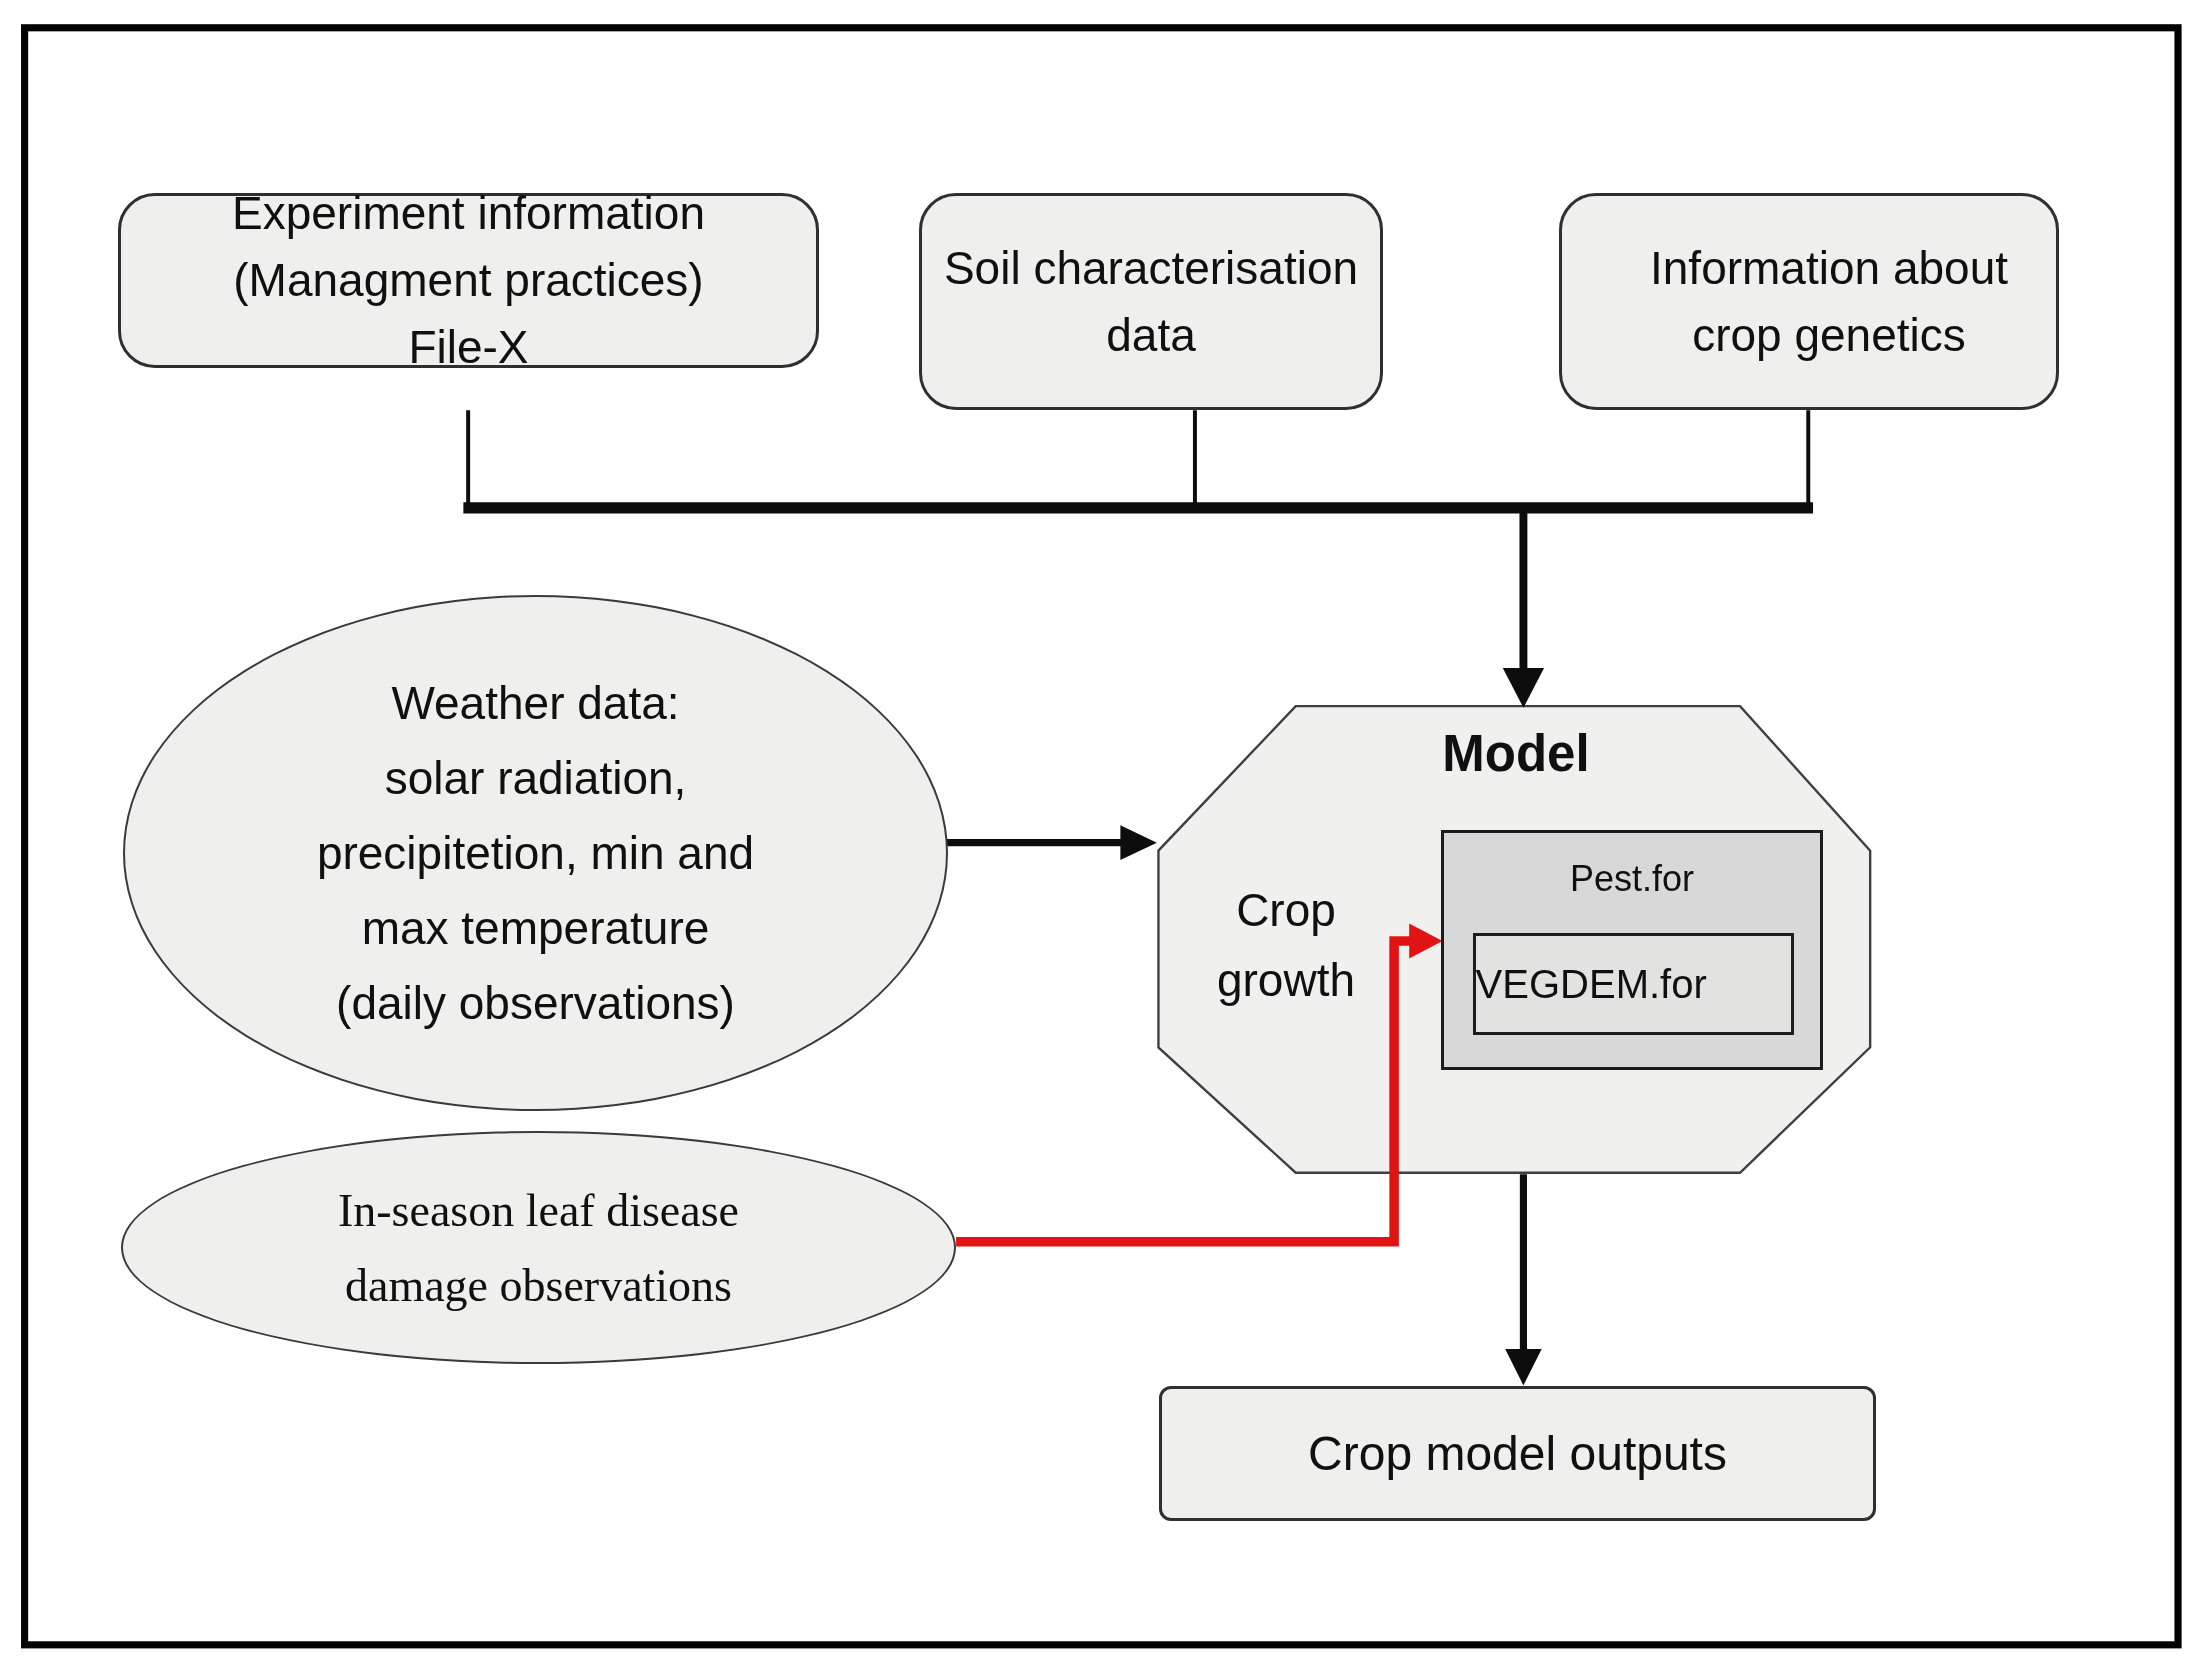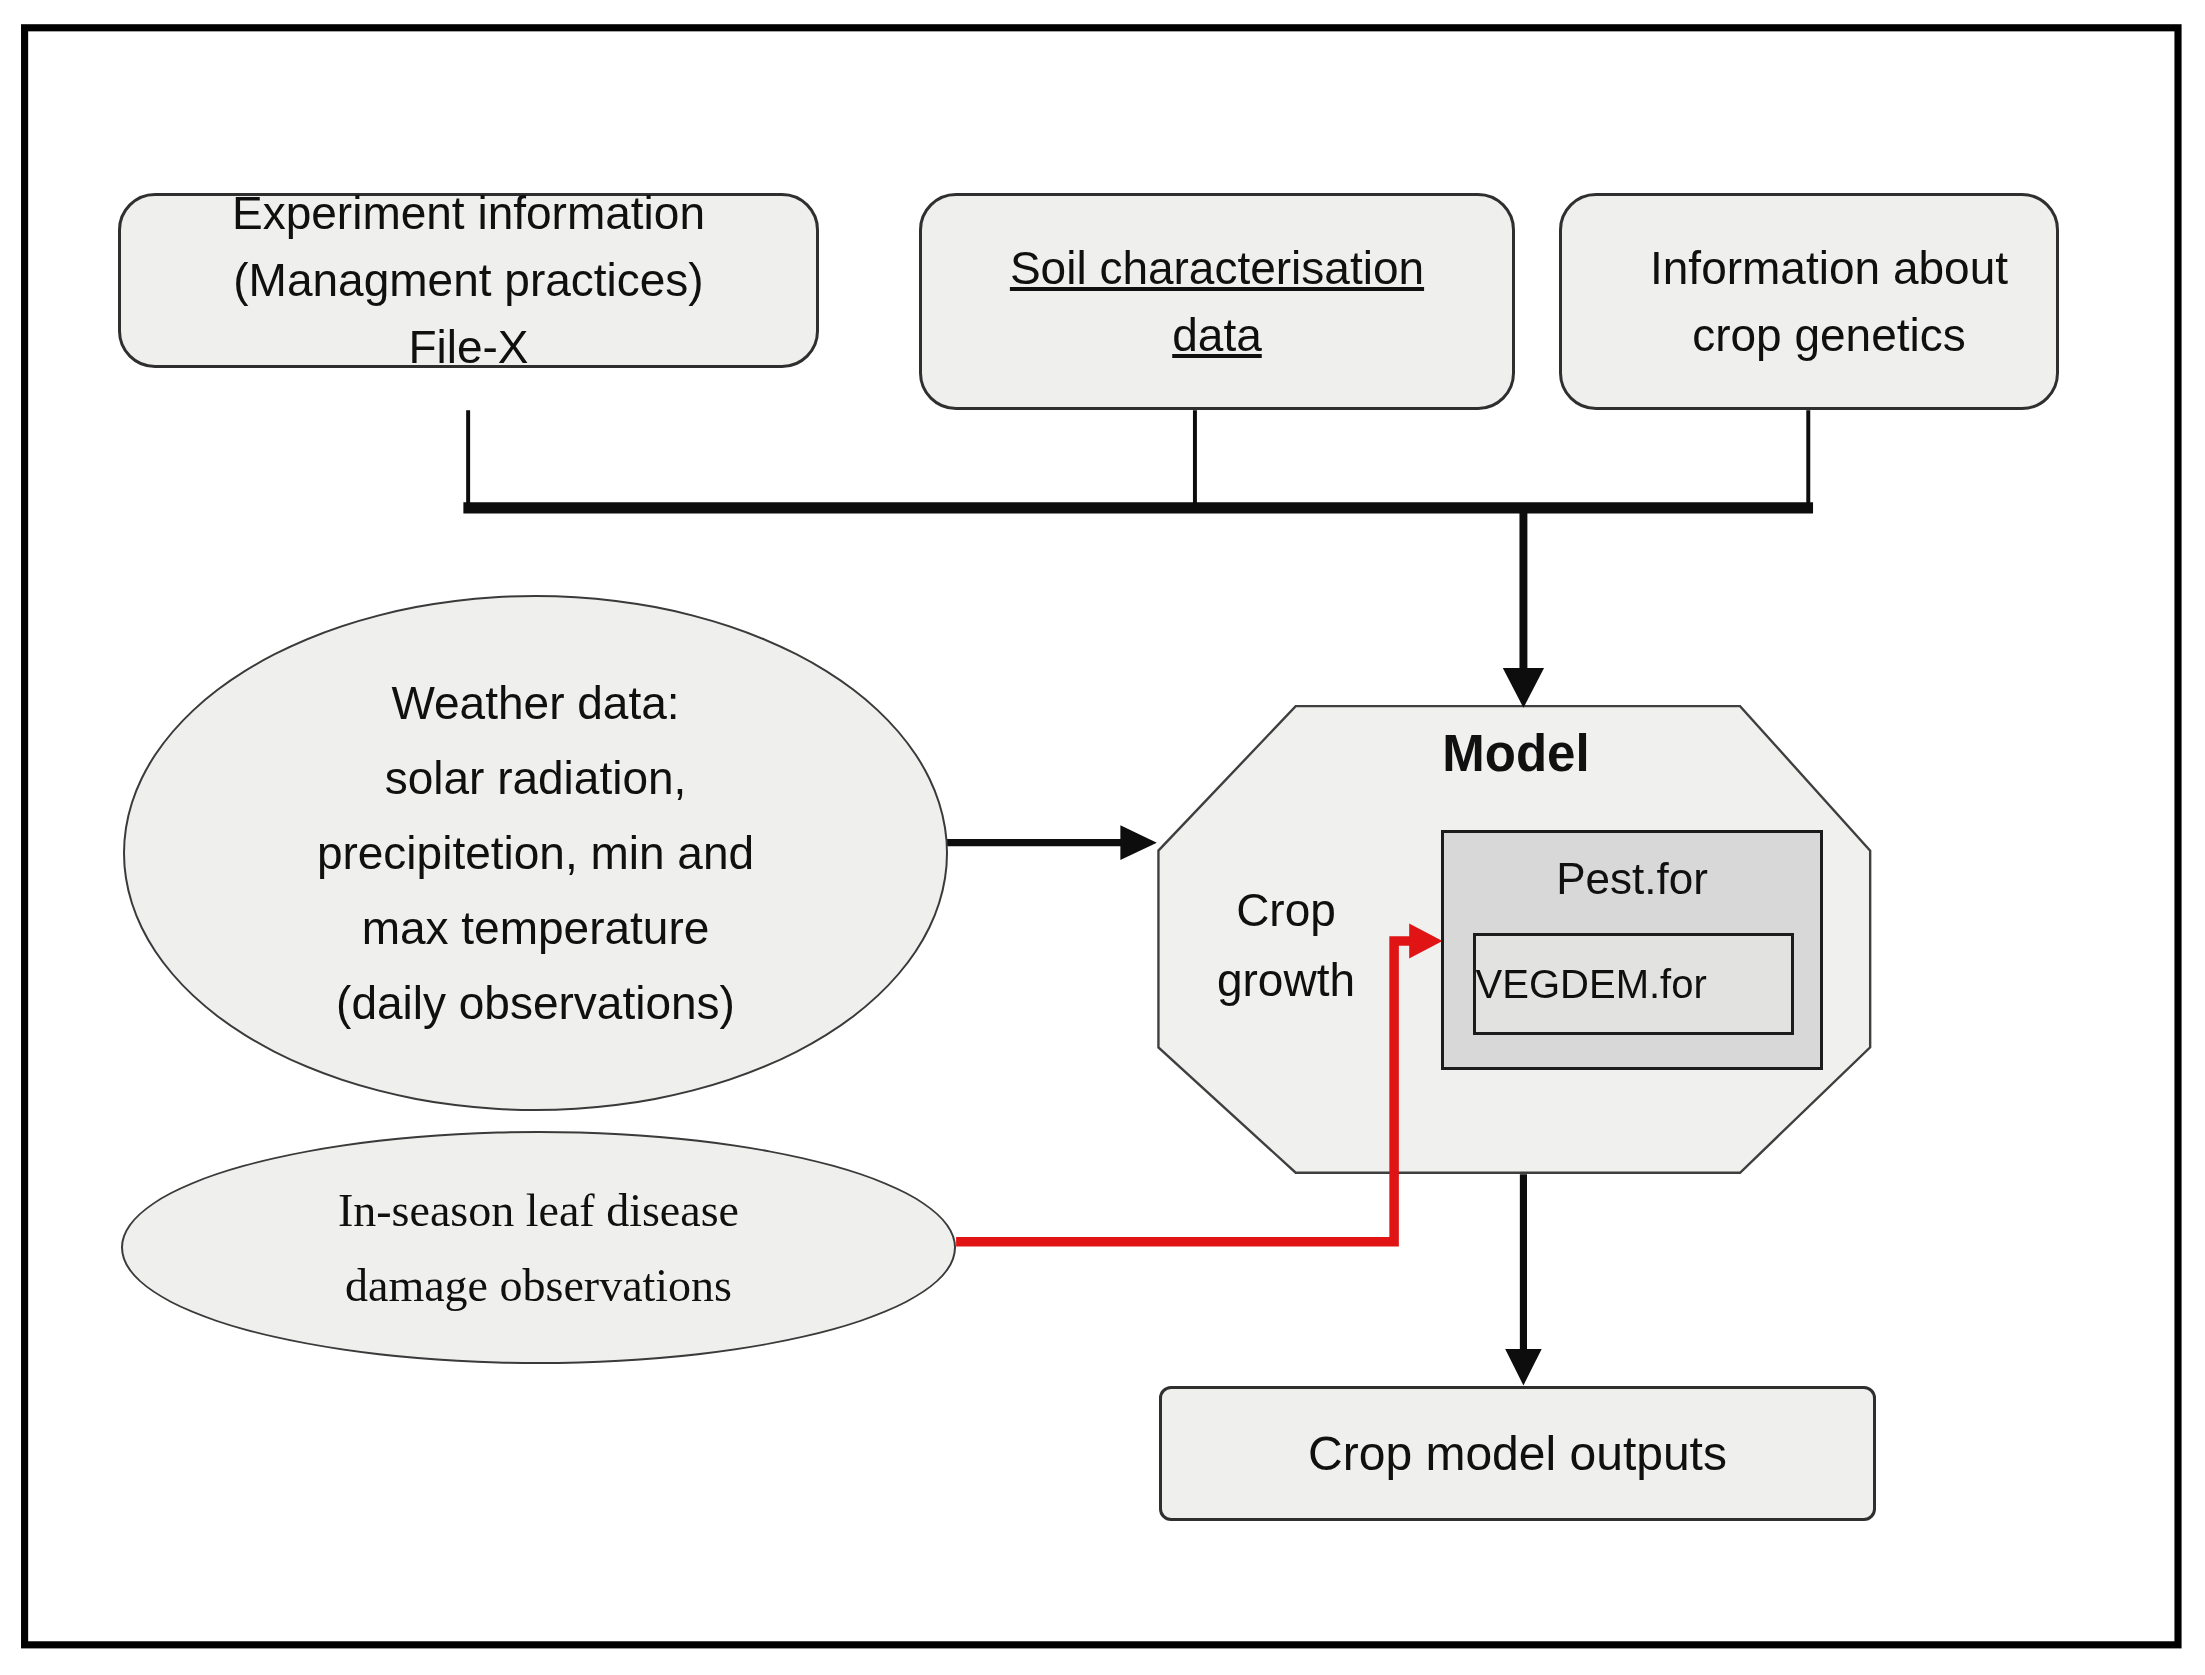--- a/index.html
+++ b/index.html
@@ -44,41 +44,41 @@
     line-height: 67px;
   }
   .ellipse {
     background: #efefed;
     border: 2.4px solid #3a3a3a;
     border-radius: 50%;
     font-size: 46px;
     line-height: 75px;
   }
   #node-experiment { left: 118px;  top: 193px;  width: 701px;  height: 175px; }
-  #node-soil       { left: 919px; top: 193px;  width: 596px;  height: 217px; text-decoration: underline; }
+  #node-soil       { left: 919px; top: 193px;  width: 464px;  height: 217px; }
   #node-genetics   { left: 1559px; top: 193px;  width: 500px;  height: 217px; padding-left: 40px; }
   #node-weather    { left: 123px;  top: 595px;  width: 825px; height: 516px; }
   #node-disease    { left: 121px;  top: 1131px; width: 835px; height: 233px; font-family: Liberation Serif, serif; }
   #model-title {
     left: 1167px; top: 718px; width: 698px; height: 71px;
     font-size: 51px; font-weight: 700;
   }
   #model-side-label {
     left: 1151px; top: 869px; width: 270px; height: 151px;
     font-size: 46px; line-height: 70px;
   }
   #pest-box {
     left: 1441px; top: 830px; width: 382px; height: 240px;
     background: #d8d8d8;
     border: 3.2px solid #1c1c1c;
     justify-content: flex-start;
   }
   #pest-label {
     margin-top: 20.6px;
-    font-size: 44px;
+    font-size: 36px;
     line-height: 49px;
   }
   #vegdem-box {
     position: absolute;
     box-sizing: border-box;
     left: 28.6px; top: 100px; width: 321px; height: 102px;
     background: #e2e2e1;
     border: 3.2px solid #1c1c1c;
     display: flex;
     justify-content: flex-start;

